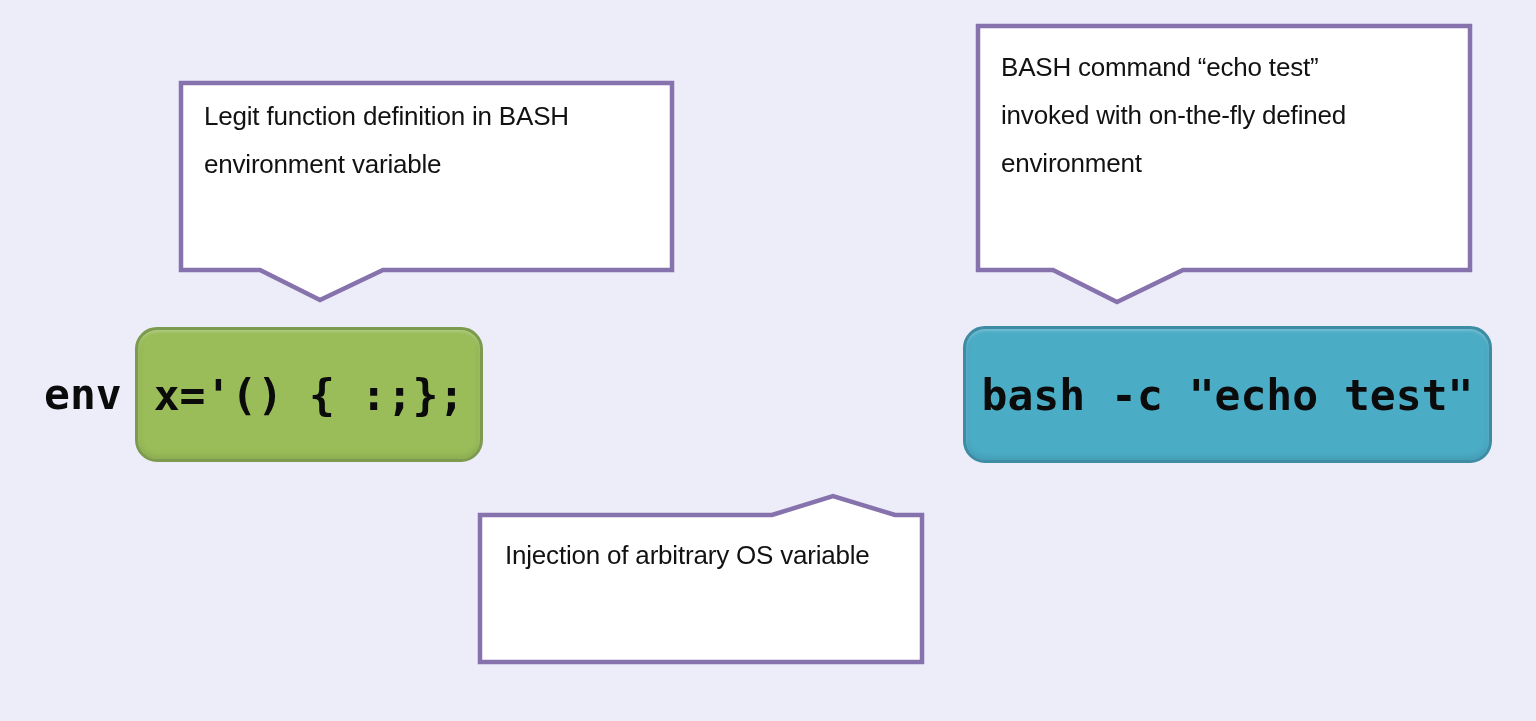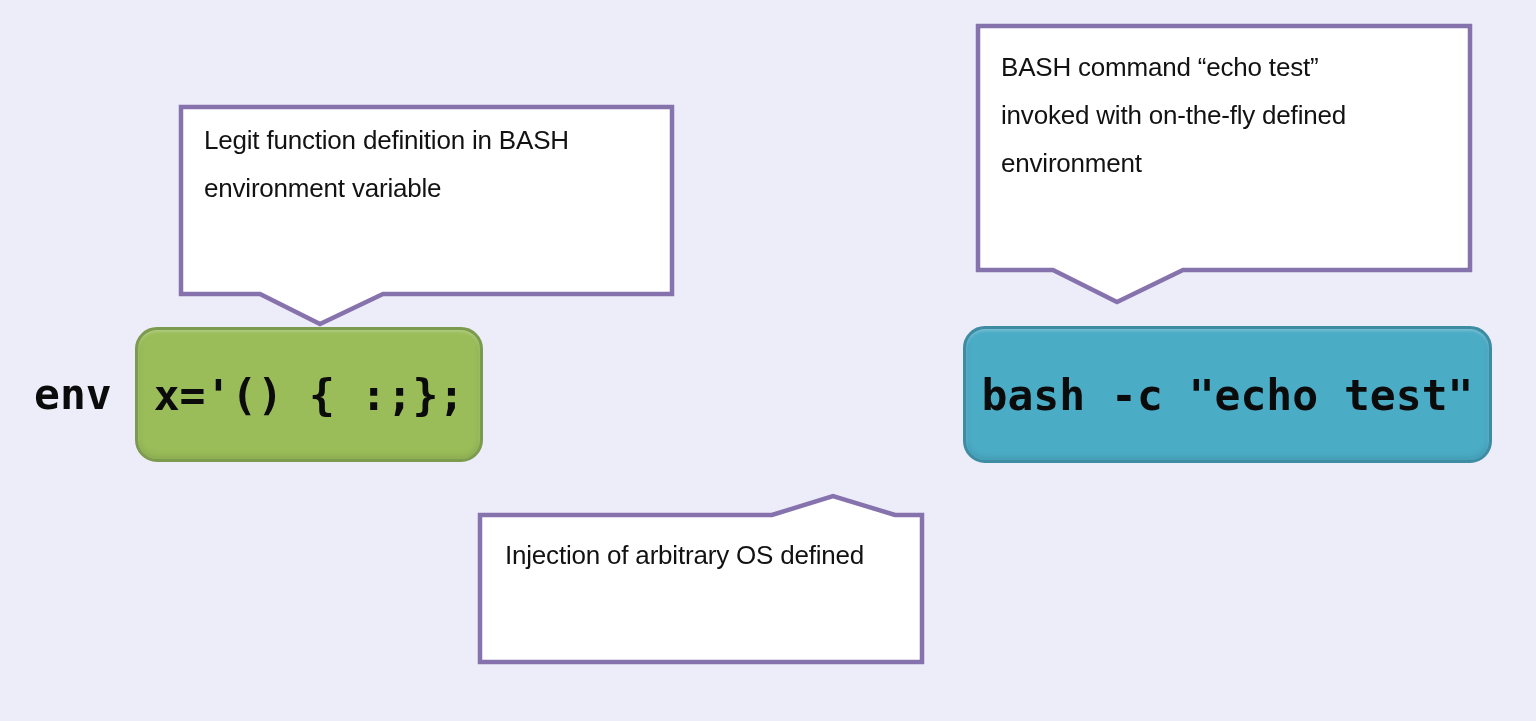--- a/index.html
+++ b/index.html
@@ -15,34 +15,34 @@
     fill:var(--callout-fill,#fff);
     stroke:var(--callout-border,#8672AC);
     stroke-width:4.5;
     stroke-linejoin:miter;
   }
   .callout-text{
     position:absolute;
     color:var(--text,#121212);
     font-size:26px;line-height:48px;letter-spacing:-0.2px;
   }
-  .c1{left:178px;top:80px;width:497px;height:225px;margin-top:24px;}
+  .c1{left:178px;top:80px;width:497px;height:225px;}
   .t1{left:26px;top:12px;width:380px;}
   .c2{left:975px;top:23px;width:498px;height:284px;}
   .t2{left:26px;top:20px;width:375px;}
   .c3{left:477px;top:493px;width:448px;height:172px;}
   .t3{left:28px;top:38px;width:414px;}
   
   .cmd-row{
     position:absolute;left:0;top:325px;width:1536px;height:138px;
     font-family:"DejaVu Sans Mono",monospace;
     font-weight:bold;font-size:43px;color:#0b0b0b;
   }
   .env{
-    position:absolute;left:34px;top:0;height:138px;
+    position:absolute;left:44px;top:0;height:138px;
     display:flex;align-items:center;white-space:pre;
   }
   .seg{
     position:absolute;top:0;height:138px;
     display:flex;align-items:center;justify-content:center;
     border-radius:22px;border:3px solid;box-sizing:border-box;
     white-space:pre;
     box-shadow:inset 0 2px 3px rgba(255,255,255,0.25), inset 0 -3px 6px rgba(0,0,0,0.10);
   }
   .seg-green{left:135px;top:2px;width:348px;height:135px;
@@ -68,21 +68,21 @@
     <svg viewBox="0 0 498 284" aria-hidden="true">
       <path class="bubble" d="M3,3 H495 V247 H208 L142,279 L78,247 H3 Z"></path>
     </svg>
     <div class="callout-text t2">BASH command “echo test” invoked with on-the-fly defined environment</div>
   </div>
 
   <div class="callout c3">
     <svg viewBox="0 0 448 172" aria-hidden="true">
       <path class="bubble" d="M3,22 H295 L356,3 L418,22 H445 V169 H3 Z"></path>
     </svg>
-    <div class="callout-text t3">Injection of arbitrary OS defined</div>
+    <div class="callout-text t3">Injection of arbitrary OS variable</div>
   </div>
 
   <div class="cmd-row">
     <div class="env">env</div>
     <div class="seg seg-green">x='() { :;};</div>
     <div class="seg seg-blue">bash -c "echo test"</div>
   </div>
 
 </div>
 

